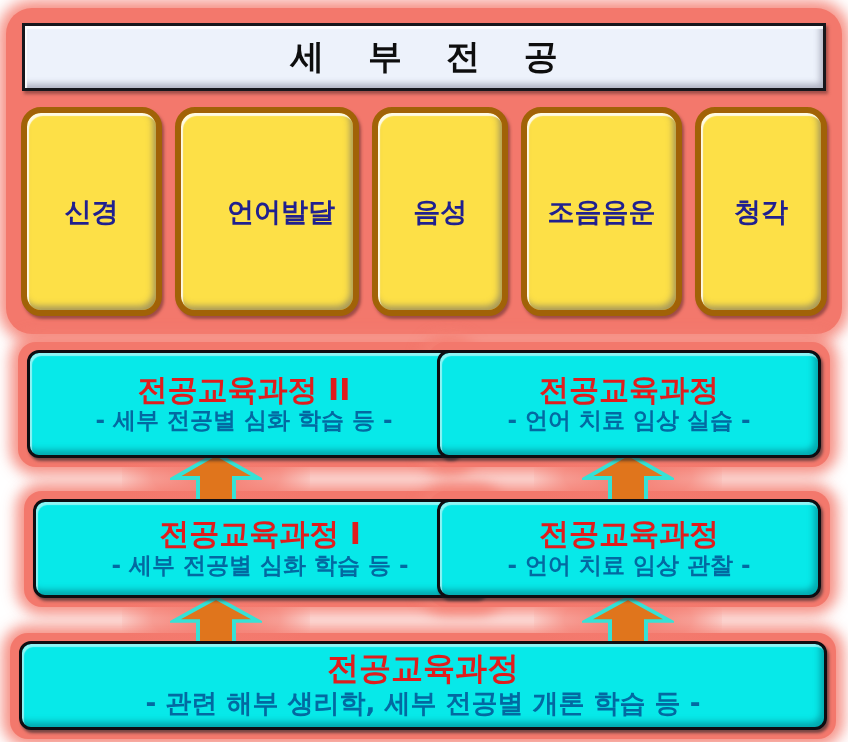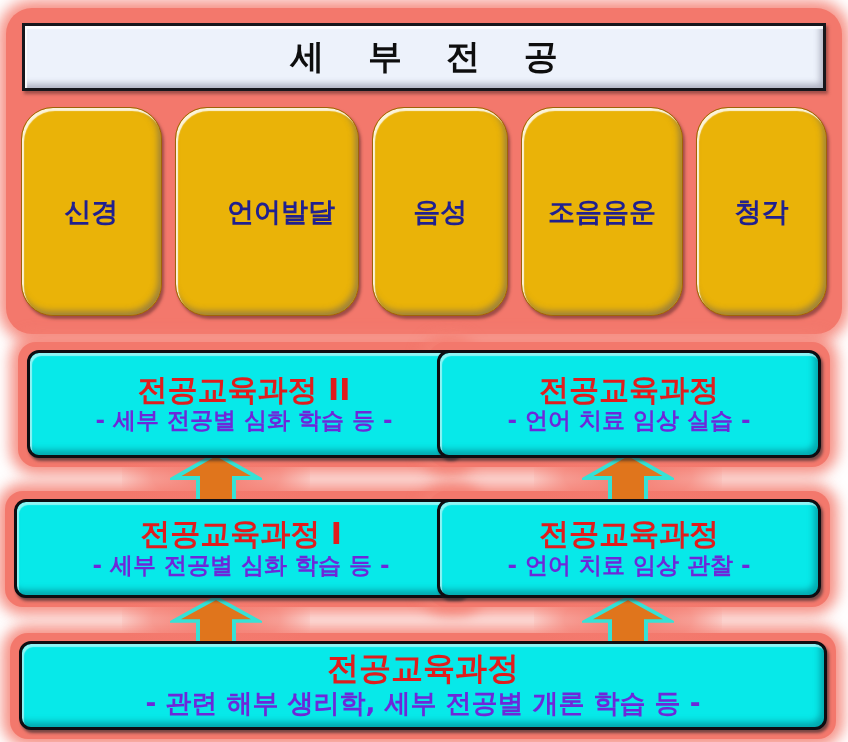--- a/index.html
+++ b/index.html
@@ -42,38 +42,38 @@
     letter-spacing:16px; text-indent:16px; white-space:nowrap;
   }
 
   
   .majors-row {
     position:absolute; left:15px; right:15px; top:99px; bottom:18px;
     display:flex; gap:13px; z-index:2;
   }
   .major-box {
     flex-grow:1; flex-basis:0;
-    background:#eab308;
-    border:1px solid #a16207;
-    border-radius:32px;
+    background:#fde047;
+    border:6px solid #a16207;
+    border-radius:20px;
     display:flex; align-items:center; justify-content:center;
     color:#20208f; font-size:27px; font-weight:800;
     box-shadow:
       inset 2px 3px 1px rgba(255,255,255,.85),
       inset -3px -4px 6px rgba(80,80,110,.5),
       2px 3px 3px rgba(90,40,40,.55);
     white-space:nowrap;
   }
   .m1 { flex-grow:1.19; } .m2 { flex-grow:1.33;padding-left:28px; } .m3 { flex-grow:1.12; }
   .m4 { flex-grow:1.15; } .m5 { flex-grow:1.37;text-align:center; } .m6 { flex-grow:1.11; }
 
   
   .g-t3l { left:18px;  top:342px; width:452px; height:125px; border-radius:18px; }
   .g-t3r { left:428px; top:342px; width:402px; height:125px; border-radius:18px; }
-  .g-t2l { left:5px;  top:491px; width:472px; height:116px; border-radius:18px; }
+  .g-t2l { left:24px;  top:491px; width:472px; height:116px; border-radius:18px; }
   .g-t2r { left:428px; top:491px; width:402px; height:116px; border-radius:18px; }
   .g-t1  { left:10px;  top:633px; width:826px; height:106px; border-radius:18px; }
 
   .cbox {
     position:absolute; left:9px; right:9px; top:8px; bottom:9px;
     background:#07e9e9;
     border:3px solid #0d0d12;
     border-radius:12px;
     display:flex; flex-direction:column; align-items:center; justify-content:center;
     box-shadow:
@@ -81,21 +81,21 @@
       inset -4px -5px 6px rgba(0,115,125,.55),
       2px 3px 3px rgba(35,35,40,.6);
     z-index:2;
     text-align:center;
   }
   .cbox .title {
     color:#e01d1d; font-size:30px; font-weight:800; line-height:1.12;
     white-space:nowrap;
   }
   .cbox .sub {
-    color:#6d28d9; font-size:23px; font-weight:800; line-height:1.25;
+    color:#0369a1; font-size:23px; font-weight:800; line-height:1.25;
     white-space:nowrap;
   }
   .g-t1 .cbox .title { font-size:32px; }
   .g-t1 .cbox .sub   { font-size:26px; }
 
   
   .arrow {
     position:absolute; width:92px; height:54px; z-index:1;
   }
   .arrow::before {

